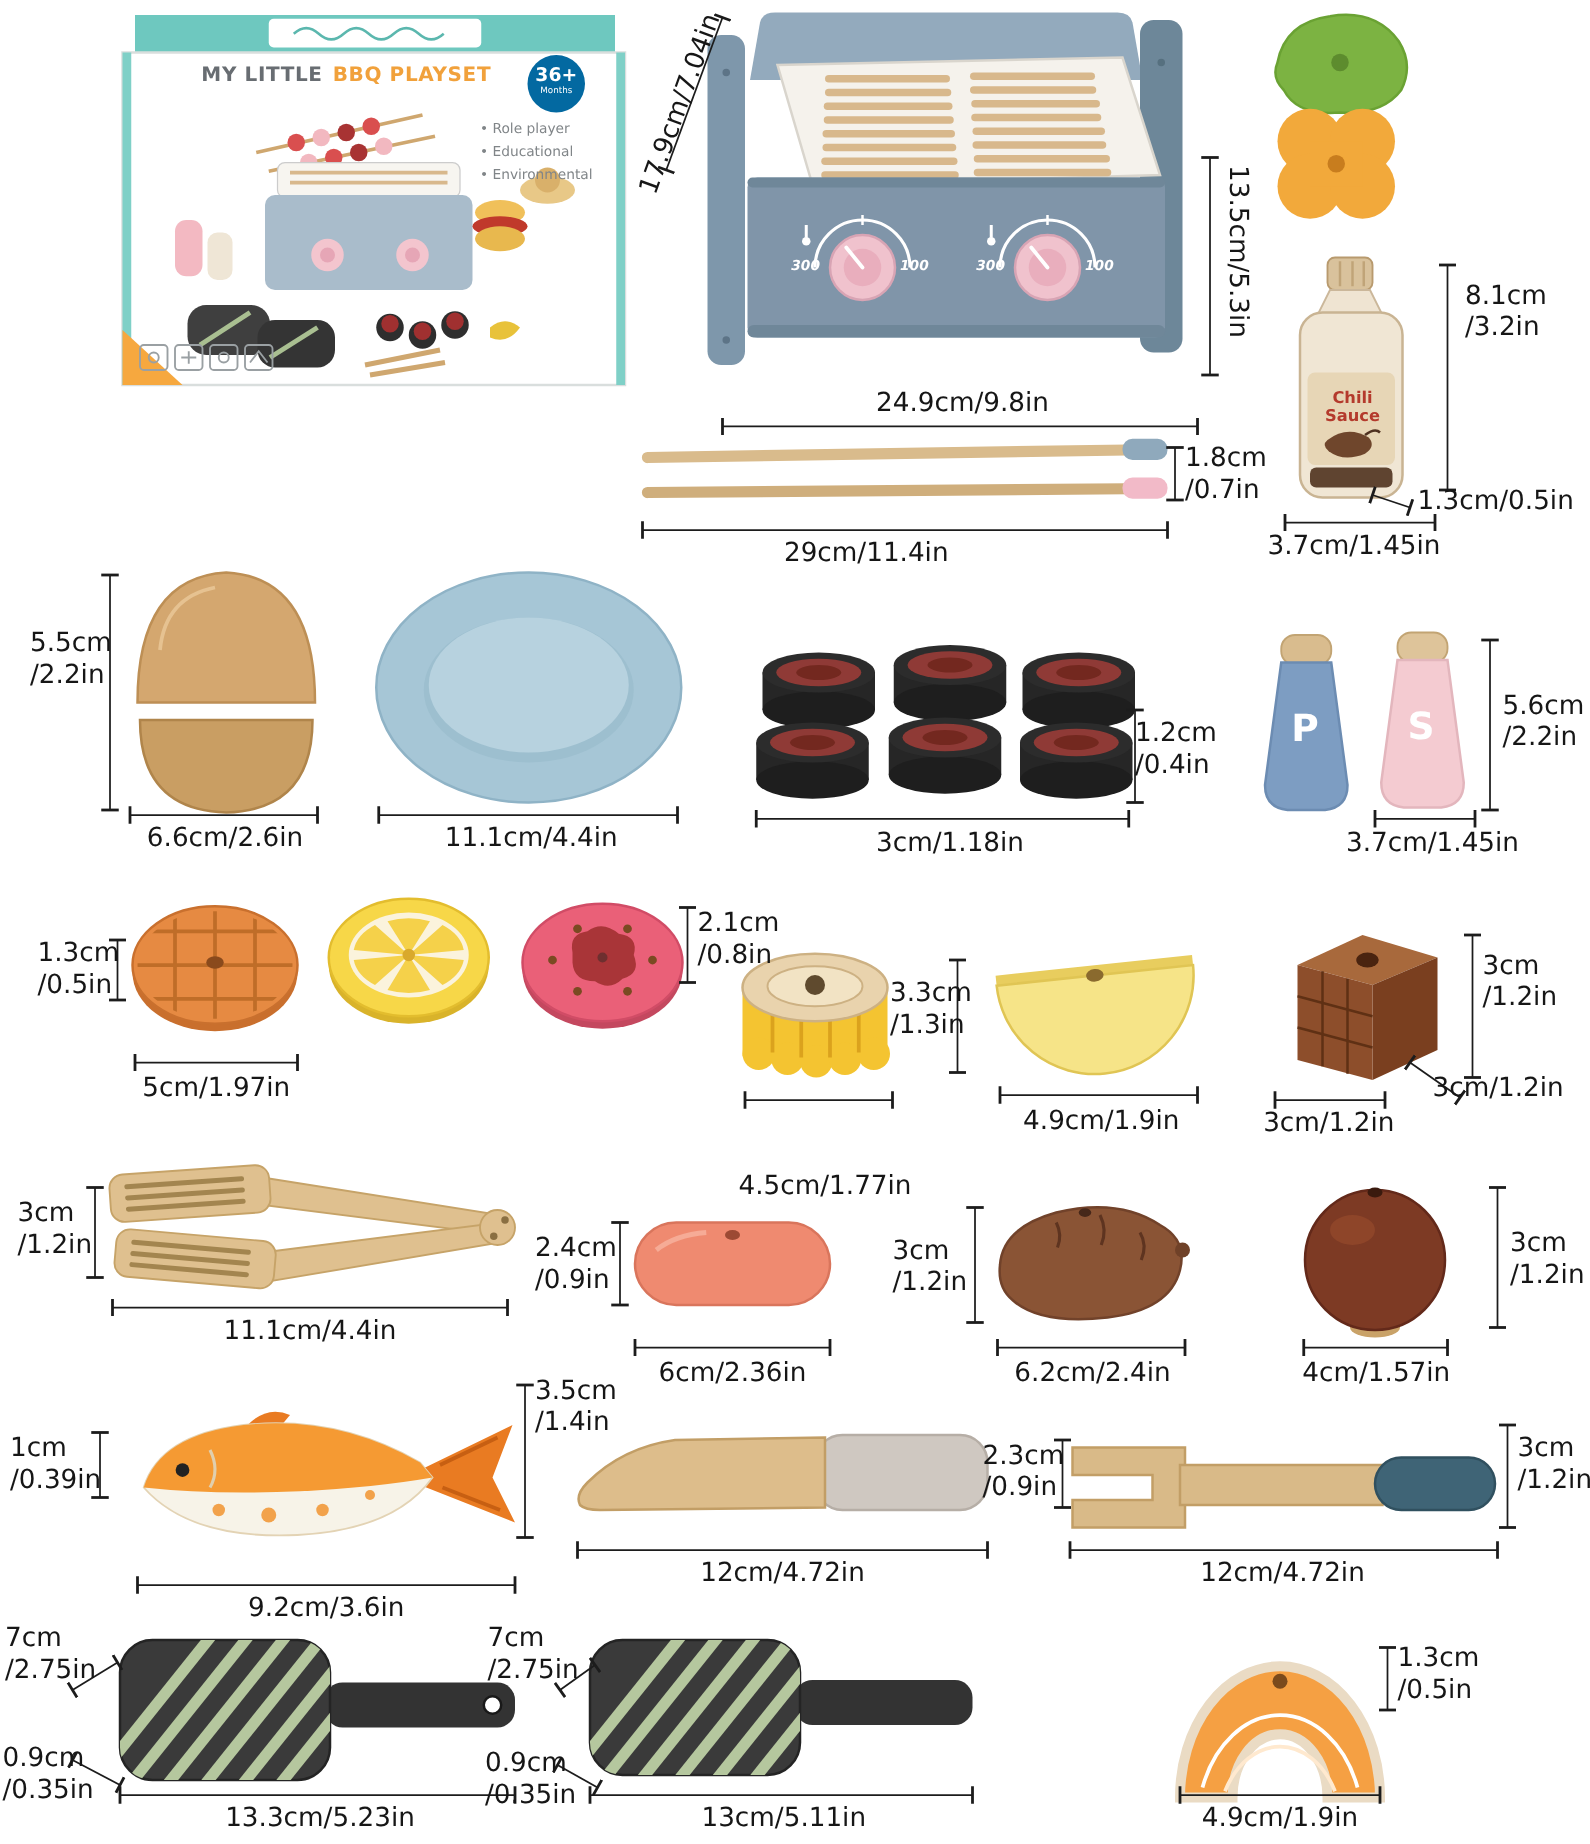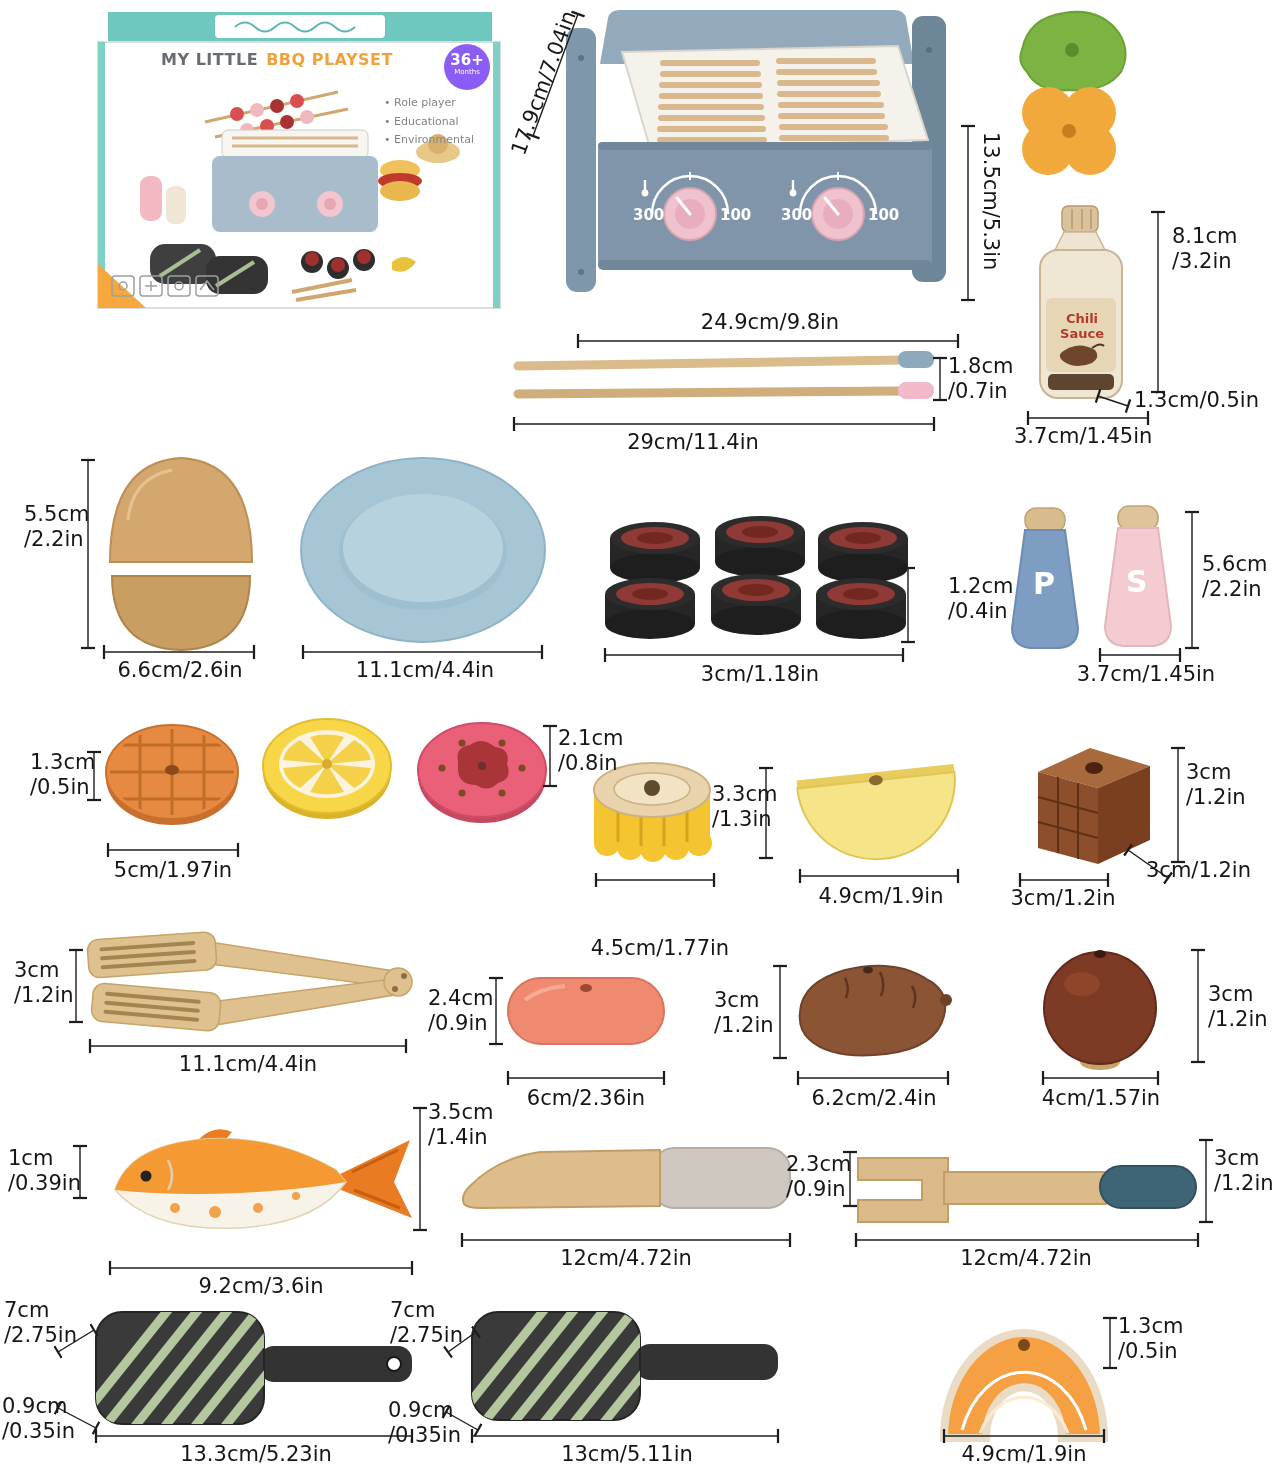--- a/index.html
+++ b/index.html
@@ -9,29 +9,29 @@
   #scene { position:absolute; left:0; top:0; }
   .dim { stroke:#1c1c1c; stroke-width:1.4; marker-start:url(#tick); marker-end:url(#tick); }
   .lbl { position:absolute; font-size:21px; color:#161616; line-height:1.18; white-space:pre-line; }
   .c { text-align:center; }
   .vert { writing-mode:vertical-rl; }
   .diag { transform:rotate(-70deg); transform-origin:center; }
   .box-title { position:absolute; left:122px; top:50px; width:310px; text-align:center;
                font-size:16px; font-weight:bold; letter-spacing:.5px; }
   .box-title .t1 { color:#686d72; }
   .box-title .t2 { color:#f1a13b; margin-left:8px; }
-  .badge { position:absolute; left:444px; top:44px; width:46px; height:46px; border-radius:50%;
-           background:#8b5cf6; color:#fff; text-align:center; }
+  .badge { position:absolute; left:422px; top:44px; width:46px; height:46px; border-radius:50%;
+           background:#0369a1; color:#fff; text-align:center; }
   .badge .n { font-size:15px; font-weight:bold; margin-top:9px; line-height:1; }
   .badge .s { font-size:7px; line-height:1.2; }
   .bullets { position:absolute; left:384px; top:94px; font-size:11px; color:#808588; line-height:1.7; }
   .bullets div::before { content:"• "; }
   .chili { position:absolute; left:1046px; top:312px; width:72px; text-align:center;
            font-size:13px; font-weight:bold; color:#b43a2c; line-height:1.15; white-space:pre-line; }
-  .knob-num { position:absolute; color:#fff; font-size:15px; font-weight:bold; }
+  .knob-num { position:absolute; color:#fff; font-size:11px; font-weight:bold;font-style:italic; }
   .shk { position:absolute; color:#fff; font-size:30px; font-weight:bold; }
 </style>
 </head>
 <body>
 
 <div id="canvas">
 
 <svg id="scene" width="1272" height="1475" viewBox="0 0 1272 1475">
   <defs>
     <marker id="tick" markerWidth="10" markerHeight="10" refX="5" refY="5" orient="auto">
@@ -539,21 +539,21 @@
 /3.2in</div>
 <div class="lbl" style="left:1134px;top:388px;">1.3cm/0.5in</div>
 <div class="lbl" style="left:1014px;top:424px;">3.7cm/1.45in</div>
 <div class="lbl" style="left:948px;top:354px;">1.8cm
 /0.7in</div>
 <div class="lbl c" style="left:558px;top:430px;width:270px;">29cm/11.4in</div>
 <div class="lbl" style="left:24px;top:502px;">5.5cm
 /2.2in</div>
 <div class="lbl c" style="left:100px;top:658px;width:160px;">6.6cm/2.6in</div>
 <div class="lbl c" style="left:330px;top:658px;width:190px;">11.1cm/4.4in</div>
-<div class="lbl" style="left:948px;top:574px;">1.2cm
+<div class="lbl" style="left:908px;top:574px;">1.2cm
 /0.4in</div>
 <div class="lbl c" style="left:680px;top:662px;width:160px;">3cm/1.18in</div>
 <div class="lbl" style="left:1202px;top:552px;">5.6cm
 /2.2in</div>
 <div class="lbl c" style="left:1066px;top:662px;width:160px;">3.7cm/1.45in</div>
 <div class="lbl" style="left:30px;top:750px;">1.3cm
 /0.5in</div>
 <div class="lbl c" style="left:98px;top:858px;width:150px;text-align:center;">5cm/1.97in</div>
 <div class="lbl" style="left:558px;top:726px;">2.1cm
 /0.8in</div>

